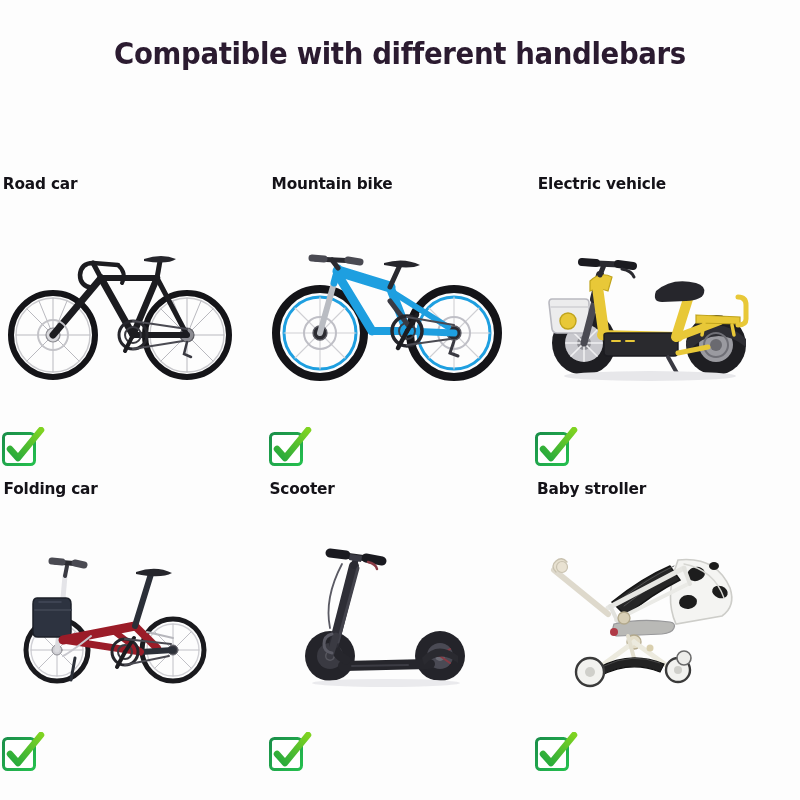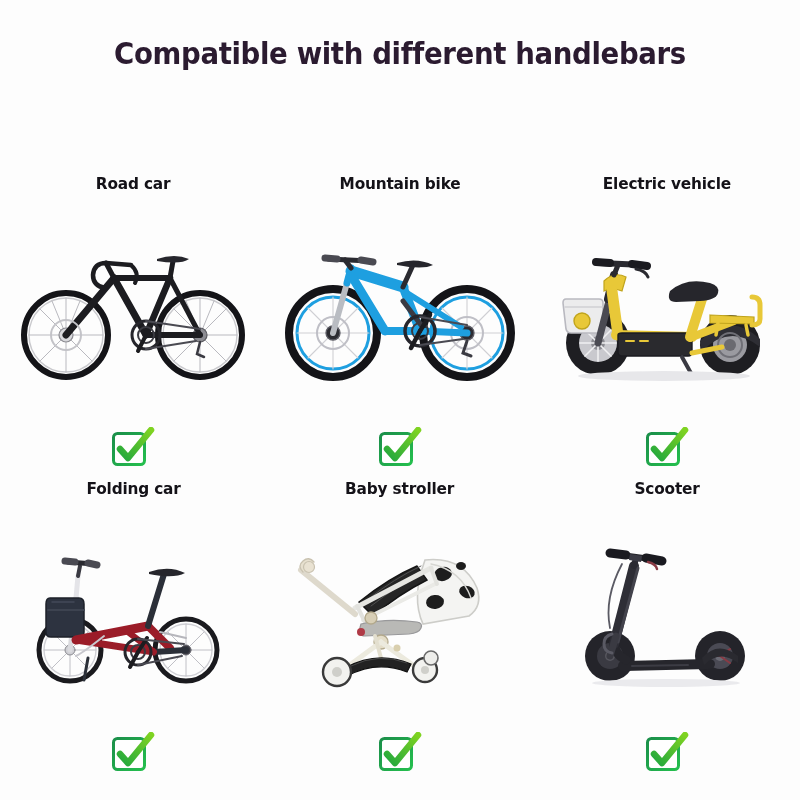--- a/index.html
+++ b/index.html
@@ -44,21 +44,21 @@
     left: 0;
     width: 800px;
     display: grid;
     grid-template-columns: repeat(3, 1fr);
     grid-template-rows: 305px 305px;
   }
   .cell {
     position: relative;
     display: flex;
     flex-direction: column;
-    align-items: center;
+    align-items: flex-start;
     gap: 28px;
   }
   .cell-label {
     font-size: 16.5px;
     font-weight: bold;
     color: #141218;
     font-family: "DejaVu Sans", sans-serif;
     letter-spacing: -0.2px;
     transform: scaleX(0.93);
     white-space: nowrap;
@@ -388,84 +388,20 @@
       </div>
       <div class="check">
         <svg width="46" height="46" viewBox="0 0 46 46">
           <rect x="3.5" y="6.5" width="31" height="31" rx="4" fill="#ffffff" stroke="url(#boxg1)" stroke-width="3"></rect>
           <path d="M10 22 L18 31 L41 3" fill="none" stroke="url(#ckg1)" stroke-width="6.5" stroke-linecap="round" stroke-linejoin="round"></path>
         </svg>
       </div>
     </div>
 
     <div class="cell">
-      <div class="cell-label">Baby stroller</div>
-      <div class="art">
-        <svg width="230" height="150" viewBox="0 0 230 150">
-          <g fill="none" stroke-linecap="round">
-
-            <path d="M140 20 q38 -4 52 28 q6 18 -8 28 l-46 8 q-12 -26 2 -64 z" fill="#f4f4f2" stroke="#cdcdc9" stroke-width="1.6"></path>
-            <g fill="#1d1d1d">
-              <ellipse cx="158" cy="34" rx="9" ry="7" transform="rotate(-14 158 34)"></ellipse>
-              <ellipse cx="182" cy="52" rx="8" ry="6" transform="rotate(20 182 52)"></ellipse>
-              <ellipse cx="150" cy="62" rx="9" ry="7" transform="rotate(-6 150 62)"></ellipse>
-              <ellipse cx="176" cy="26" rx="5" ry="4"></ellipse>
-            </g>
-
-            <path d="M146 24 q30 6 40 34" stroke="#d6d6d2" stroke-width="1.4"></path>
-
-            <path d="M74 62 q30 -24 58 -36 l10 14 q-28 14 -54 36 z" fill="#262626" stroke="#151515" stroke-width="1.4"></path>
-            <g stroke="#555" stroke-width="0.9">
-              <path d="M82 60 q28 -22 54 -34"></path>
-              <path d="M86 66 q28 -22 54 -34"></path>
-            </g>
-
-            <path d="M70 68 L146 28" stroke="#e6e6e2" stroke-width="5"></path>
-            <path d="M78 80 L150 44" stroke="#eaeae6" stroke-width="4"></path>
-            <path d="M72 66 L80 82" stroke="#e2e2de" stroke-width="4"></path>
-            <path d="M146 28 L152 44" stroke="#e2e2de" stroke-width="4"></path>
-
-            <path d="M76 84 q26 -6 56 -2 q6 1 4 6 q-2 5 -12 6 l-44 2 q-8 0 -4 -12 z" fill="#b9b9b6" stroke="#98989a" stroke-width="1.2"></path>
-
-            <path d="M70 74 L16 30" stroke="#ded9cc" stroke-width="6"></path>
-            <path d="M18 32 q-6 -6 0 -11 q6 -5 11 1" fill="#e7e0cf" stroke="#c9c2b0" stroke-width="1.4"></path>
-            <circle cx="24" cy="27" r="5.5" fill="#e9e2d2" stroke="#c9c2b0" stroke-width="1.2"></circle>
-
-            <circle cx="86" cy="78" r="6" fill="#d8cfb6" stroke="#b3a98c" stroke-width="1.3"></circle>
-            <circle cx="96" cy="102" r="7" fill="#e4ddc8" stroke="#b3a98c" stroke-width="1.3"></circle>
-            <circle cx="76" cy="92" r="4" fill="#b03a46"></circle>
-
-            <path d="M96 102 L58 130" stroke="#eceade" stroke-width="5"></path>
-            <path d="M96 102 L132 128" stroke="#eceade" stroke-width="5"></path>
-            <path d="M90 96 L96 118" stroke="#e3dfcf" stroke-width="4"></path>
-
-            <path d="M60 128 q32 -18 66 -4 l-4 8 q-30 -12 -60 4 z" fill="#222" stroke="#111" stroke-width="1.2"></path>
-            <g stroke="#4d4d4d" stroke-width="0.9">
-              <path d="M66 126 q28 -14 56 -3"></path>
-            </g>
-
-            <circle cx="52" cy="132" r="14" fill="#f2f2ef" stroke="#3a3a3a" stroke-width="2.4"></circle>
-            <circle cx="52" cy="132" r="5" fill="#cfcfca"></circle>
-            <circle cx="140" cy="130" r="12" fill="#f2f2ef" stroke="#3a3a3a" stroke-width="2.4"></circle>
-            <circle cx="140" cy="130" r="4" fill="#cfcfca"></circle>
-            <circle cx="146" cy="118" r="7" fill="#ededea" stroke="#6a6a6a" stroke-width="1.6"></circle>
-
-            <circle cx="112" cy="108" r="3.5" fill="#d9cfae"></circle>
-          </g>
-        </svg>
-      </div>
-      <div class="check">
-        <svg width="46" height="46" viewBox="0 0 46 46">
-          <rect x="3.5" y="6.5" width="31" height="31" rx="4" fill="#ffffff" stroke="url(#boxg1)" stroke-width="3"></rect>
-          <path d="M10 22 L18 31 L41 3" fill="none" stroke="url(#ckg1)" stroke-width="6.5" stroke-linecap="round" stroke-linejoin="round"></path>
-        </svg>
-      </div>
-    </div>
-
-    <div class="cell">
       <div class="cell-label">Scooter</div>
       <div class="art">
         <svg width="230" height="150" viewBox="0 0 230 150">
           <g fill="none" stroke-linecap="round">
 
             <circle cx="58" cy="116" r="25" fill="#24242a"></circle>
             <circle cx="58" cy="116" r="13" fill="#3a3a42"></circle>
             <circle cx="58" cy="116" r="5" fill="#56565e"></circle>
             <circle cx="168" cy="116" r="25" fill="#24242a"></circle>
             <circle cx="168" cy="116" r="13" fill="#4a4a54"></circle>
@@ -501,14 +437,78 @@
         </svg>
       </div>
       <div class="check">
         <svg width="46" height="46" viewBox="0 0 46 46">
           <rect x="3.5" y="6.5" width="31" height="31" rx="4" fill="#ffffff" stroke="url(#boxg1)" stroke-width="3"></rect>
           <path d="M10 22 L18 31 L41 3" fill="none" stroke="url(#ckg1)" stroke-width="6.5" stroke-linecap="round" stroke-linejoin="round"></path>
         </svg>
       </div>
     </div>
 
+    <div class="cell">
+      <div class="cell-label">Baby stroller</div>
+      <div class="art">
+        <svg width="230" height="150" viewBox="0 0 230 150">
+          <g fill="none" stroke-linecap="round">
+
+            <path d="M140 20 q38 -4 52 28 q6 18 -8 28 l-46 8 q-12 -26 2 -64 z" fill="#f4f4f2" stroke="#cdcdc9" stroke-width="1.6"></path>
+            <g fill="#1d1d1d">
+              <ellipse cx="158" cy="34" rx="9" ry="7" transform="rotate(-14 158 34)"></ellipse>
+              <ellipse cx="182" cy="52" rx="8" ry="6" transform="rotate(20 182 52)"></ellipse>
+              <ellipse cx="150" cy="62" rx="9" ry="7" transform="rotate(-6 150 62)"></ellipse>
+              <ellipse cx="176" cy="26" rx="5" ry="4"></ellipse>
+            </g>
+
+            <path d="M146 24 q30 6 40 34" stroke="#d6d6d2" stroke-width="1.4"></path>
+
+            <path d="M74 62 q30 -24 58 -36 l10 14 q-28 14 -54 36 z" fill="#262626" stroke="#151515" stroke-width="1.4"></path>
+            <g stroke="#555" stroke-width="0.9">
+              <path d="M82 60 q28 -22 54 -34"></path>
+              <path d="M86 66 q28 -22 54 -34"></path>
+            </g>
+
+            <path d="M70 68 L146 28" stroke="#e6e6e2" stroke-width="5"></path>
+            <path d="M78 80 L150 44" stroke="#eaeae6" stroke-width="4"></path>
+            <path d="M72 66 L80 82" stroke="#e2e2de" stroke-width="4"></path>
+            <path d="M146 28 L152 44" stroke="#e2e2de" stroke-width="4"></path>
+
+            <path d="M76 84 q26 -6 56 -2 q6 1 4 6 q-2 5 -12 6 l-44 2 q-8 0 -4 -12 z" fill="#b9b9b6" stroke="#98989a" stroke-width="1.2"></path>
+
+            <path d="M70 74 L16 30" stroke="#ded9cc" stroke-width="6"></path>
+            <path d="M18 32 q-6 -6 0 -11 q6 -5 11 1" fill="#e7e0cf" stroke="#c9c2b0" stroke-width="1.4"></path>
+            <circle cx="24" cy="27" r="5.5" fill="#e9e2d2" stroke="#c9c2b0" stroke-width="1.2"></circle>
+
+            <circle cx="86" cy="78" r="6" fill="#d8cfb6" stroke="#b3a98c" stroke-width="1.3"></circle>
+            <circle cx="96" cy="102" r="7" fill="#e4ddc8" stroke="#b3a98c" stroke-width="1.3"></circle>
+            <circle cx="76" cy="92" r="4" fill="#b03a46"></circle>
+
+            <path d="M96 102 L58 130" stroke="#eceade" stroke-width="5"></path>
+            <path d="M96 102 L132 128" stroke="#eceade" stroke-width="5"></path>
+            <path d="M90 96 L96 118" stroke="#e3dfcf" stroke-width="4"></path>
+
+            <path d="M60 128 q32 -18 66 -4 l-4 8 q-30 -12 -60 4 z" fill="#222" stroke="#111" stroke-width="1.2"></path>
+            <g stroke="#4d4d4d" stroke-width="0.9">
+              <path d="M66 126 q28 -14 56 -3"></path>
+            </g>
+
+            <circle cx="52" cy="132" r="14" fill="#f2f2ef" stroke="#3a3a3a" stroke-width="2.4"></circle>
+            <circle cx="52" cy="132" r="5" fill="#cfcfca"></circle>
+            <circle cx="140" cy="130" r="12" fill="#f2f2ef" stroke="#3a3a3a" stroke-width="2.4"></circle>
+            <circle cx="140" cy="130" r="4" fill="#cfcfca"></circle>
+            <circle cx="146" cy="118" r="7" fill="#ededea" stroke="#6a6a6a" stroke-width="1.6"></circle>
+
+            <circle cx="112" cy="108" r="3.5" fill="#d9cfae"></circle>
+          </g>
+        </svg>
+      </div>
+      <div class="check">
+        <svg width="46" height="46" viewBox="0 0 46 46">
+          <rect x="3.5" y="6.5" width="31" height="31" rx="4" fill="#ffffff" stroke="url(#boxg1)" stroke-width="3"></rect>
+          <path d="M10 22 L18 31 L41 3" fill="none" stroke="url(#ckg1)" stroke-width="6.5" stroke-linecap="round" stroke-linejoin="round"></path>
+        </svg>
+      </div>
+    </div>
+
   </div>
 </div>
 
 </body></html>

